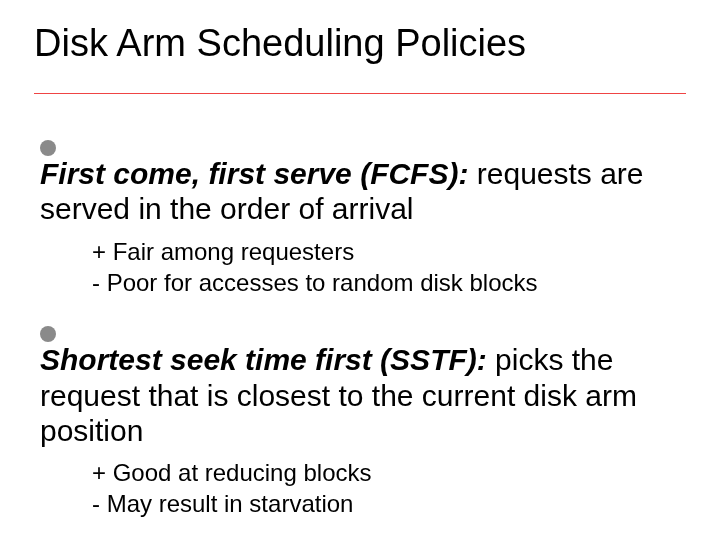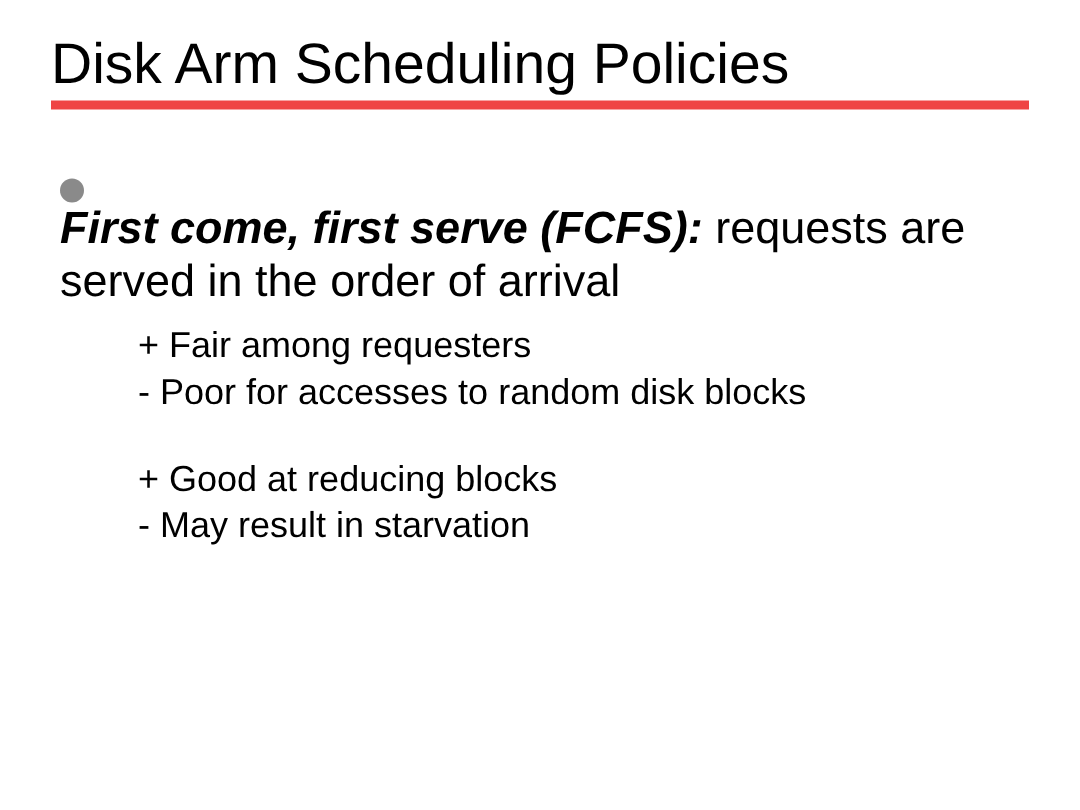--- a/index.html
+++ b/index.html
@@ -1,18 +1,18 @@
 <!DOCTYPE html>
 <html><head>
 <meta charset="utf-8">
 <style>
   * { margin: 0; padding: 0; box-sizing: border-box; }
   html, body { width: 720px; height: 540px; background: #fff; font-family: Arial, Helvetica, sans-serif; color: #000; }
   .slide { width: 720px; height: 540px; padding: 22px 34px 0 34px; }
-  .title-wrap { border-bottom: 6px solid #ef4444; padding-bottom: 2px; margin-bottom: 36px; }
+  .title-wrap { border-bottom: 1px solid #ef4444; padding-bottom: 28px; margin-bottom: 36px; }
   .title { font-size: 38px; font-weight: 400; letter-spacing: 0; }
   .item { margin-left: 6px; }
   .item-row { display: flex; align-items: flex-start; flex-direction: column; }
   .bullet { width: 16px; height: 16px; border-radius: 50%; background: #8a8a8a; flex: 0 0 16px; margin-top: 10px; margin-right: 4px; }
   .item-body { font-size: 30px; line-height: 1.18; }
   .lead { font-weight: bold; font-style: italic; }
   .sub { margin-left: 52px; margin-top: 10px; font-size: 24px; line-height: 1.28; }
   .gap { height: 18px; }
 </style>
 </head>
@@ -32,18 +32,24 @@
     </div>
     <div class="sub">
       <div>+ Fair among requesters</div>
       <div>- Poor for accesses to random disk blocks</div>
     </div>
   </div>
 
   <div class="gap"></div>
 
   <div class="item">
+    <div class="item-row">
+      <span class="bullet"></span>
+      <div class="item-body">
+        <span class="lead">Shortest seek time first (SSTF):</span><span> picks the request that is closest to the current disk arm position</span>
+      </div>
+    </div>
     <div class="sub">
       <div>+ Good at reducing blocks</div>
       <div>- May result in starvation</div>
     </div>
   </div>
 </div>
 
 </body></html>

